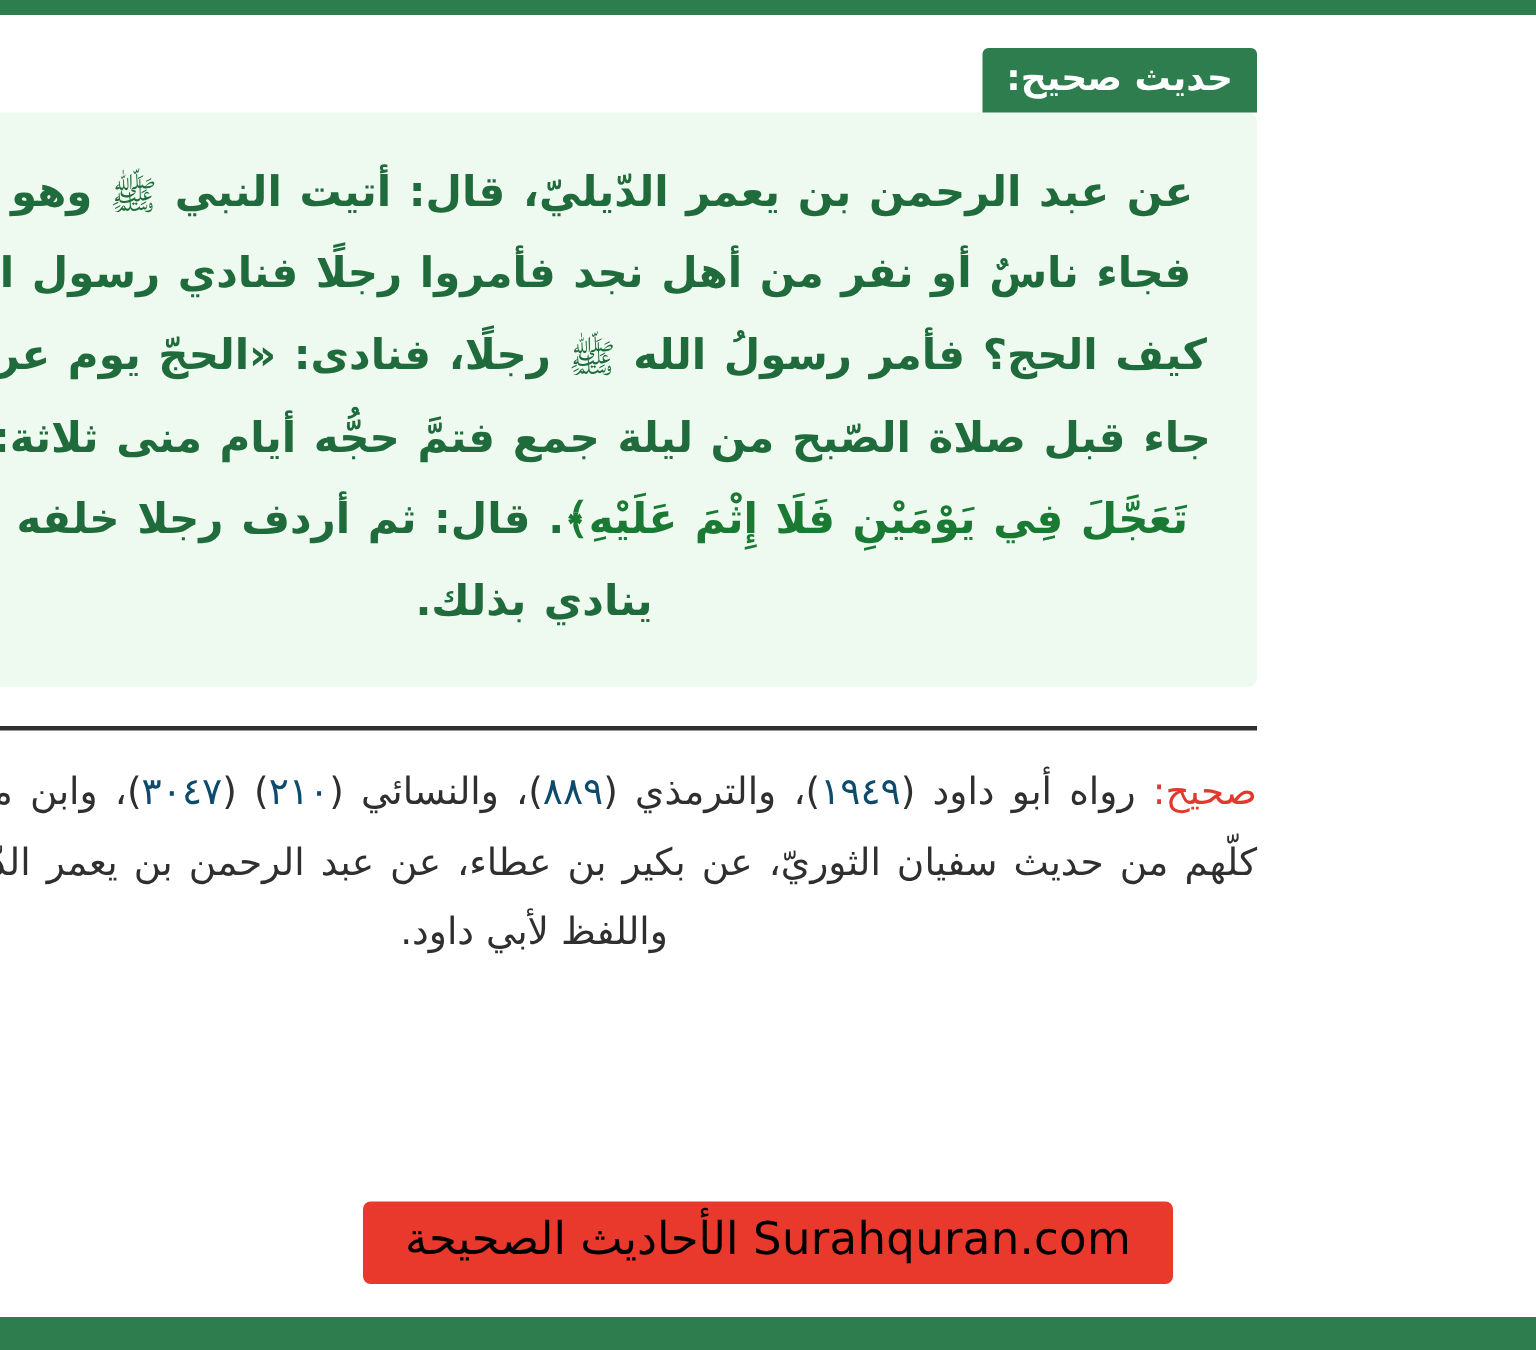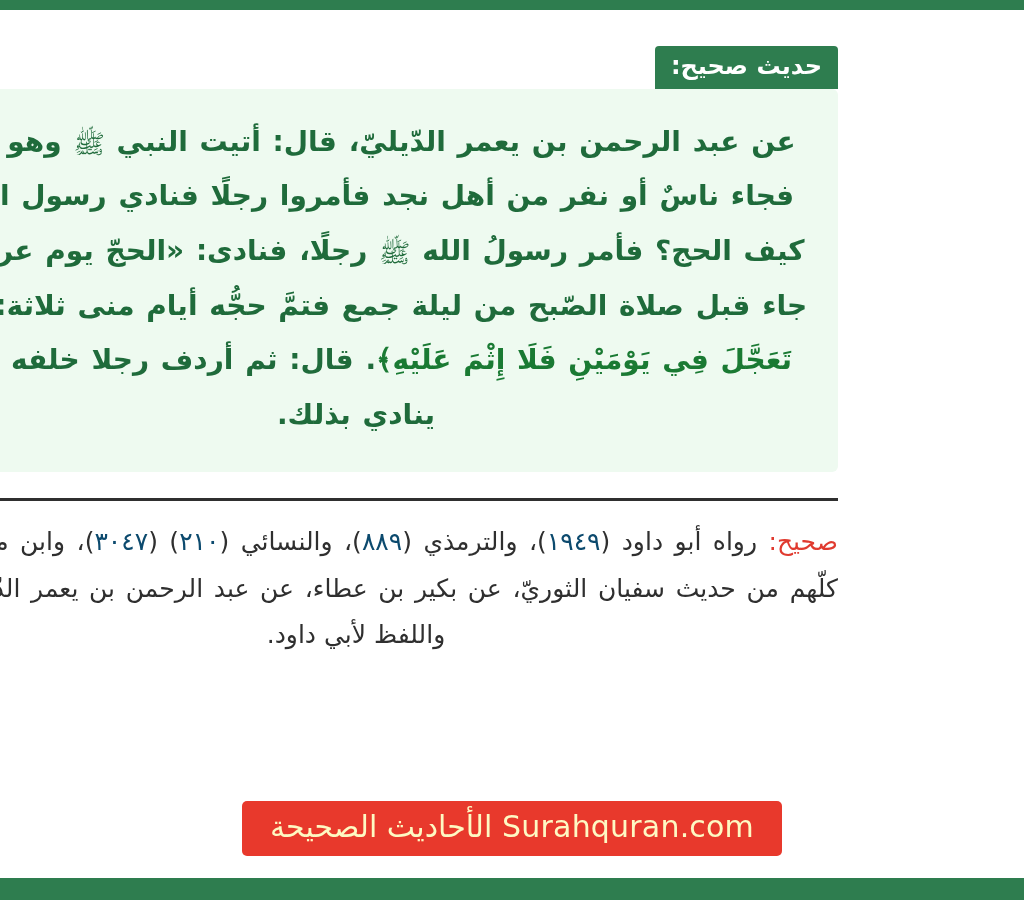--- a/index.html
+++ b/index.html
@@ -30,21 +30,21 @@
     position: absolute;
     bottom: 0;
     left: 0;
     width: 1024px;
     height: 22px;
     background: #2e7d4f;
   }
 
   .page {
     position: absolute;
-    top: 18px;
+    top: 4px;
     left: 0;
     width: 868px;
     height: 868px;
     box-sizing: border-box;
     padding: 28px 30px 0 30px;
   }
 
   
   .grade-row {
     display: flex;
@@ -124,21 +124,21 @@
   .footer {
     position: absolute;
     left: 0;
     bottom: 44px;
     width: 1024px;
     display: flex;
     justify-content: center;
   }
   .brand {
     background: #e8392c;
-    color: #fef9c3;
+    color: #000000;
     font-size: 30px;
     padding: 8px 28px 12px 28px;
     border-radius: 5px;
     direction: rtl;
     white-space: nowrap;
     letter-spacing: 0.2px;
   }
   .brand .latin {
     font-family: "DejaVu Sans", "Liberation Sans", sans-serif;
     direction: ltr;

